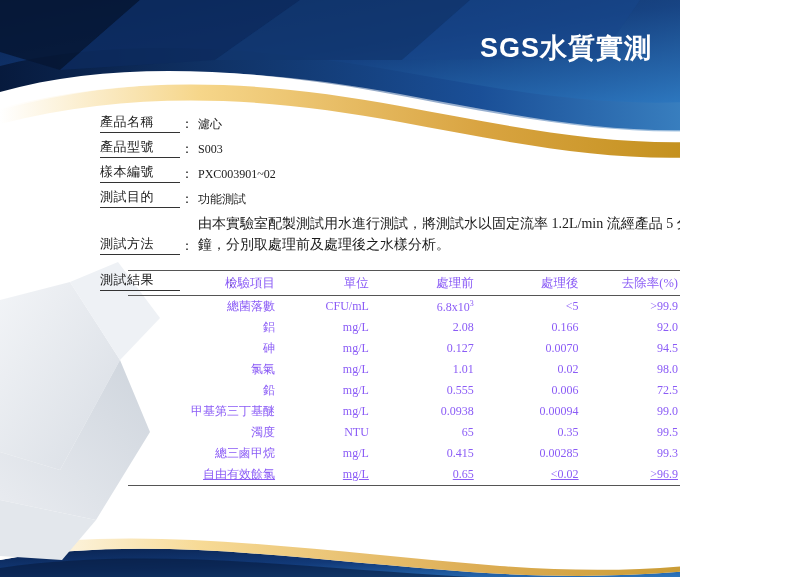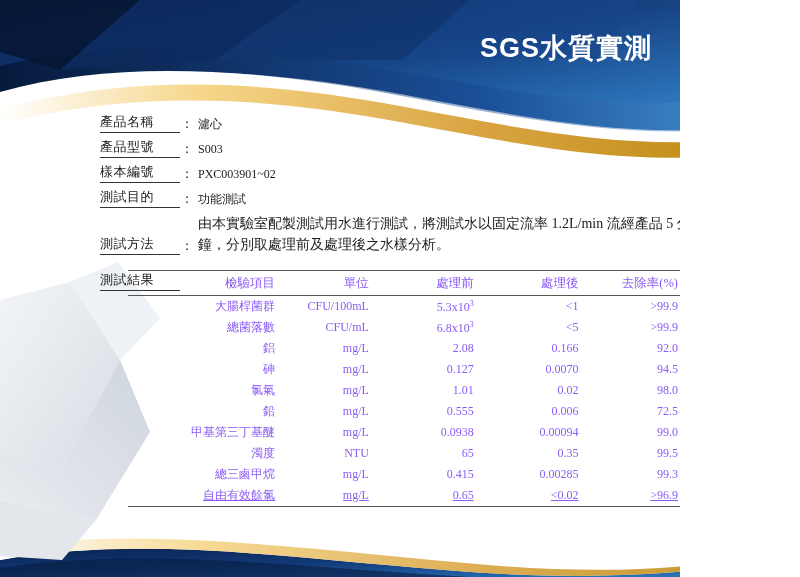--- a/index.html
+++ b/index.html
@@ -218,27 +218,20 @@
       <tr>
         <th class="col-item">檢驗項目</th>
         <th class="col-unit">單位</th>
         <th class="col-before">處理前</th>
         <th class="col-after">處理後</th>
         <th class="col-removal">去除率(%)</th>
       </tr>
     </thead>
     <tbody id="table-body">
         <tr>
-          <td class="col-item">大腸桿菌群</td>
-          <td class="col-unit">CFU/100mL</td>
-          <td class="col-before">5.3x10<sup>3</sup></td>
-          <td class="col-after">&lt;1</td>
-          <td class="col-removal">&gt;99.9</td>
-        </tr>
-        <tr>
           <td class="col-item">總菌落數</td>
           <td class="col-unit">CFU/mL</td>
           <td class="col-before">6.8x10<sup>3</sup></td>
           <td class="col-after">&lt;5</td>
           <td class="col-removal">&gt;99.9</td>
         </tr>
         <tr>
           <td class="col-item">鋁</td>
           <td class="col-unit">mg/L</td>
           <td class="col-before">2.08</td>

